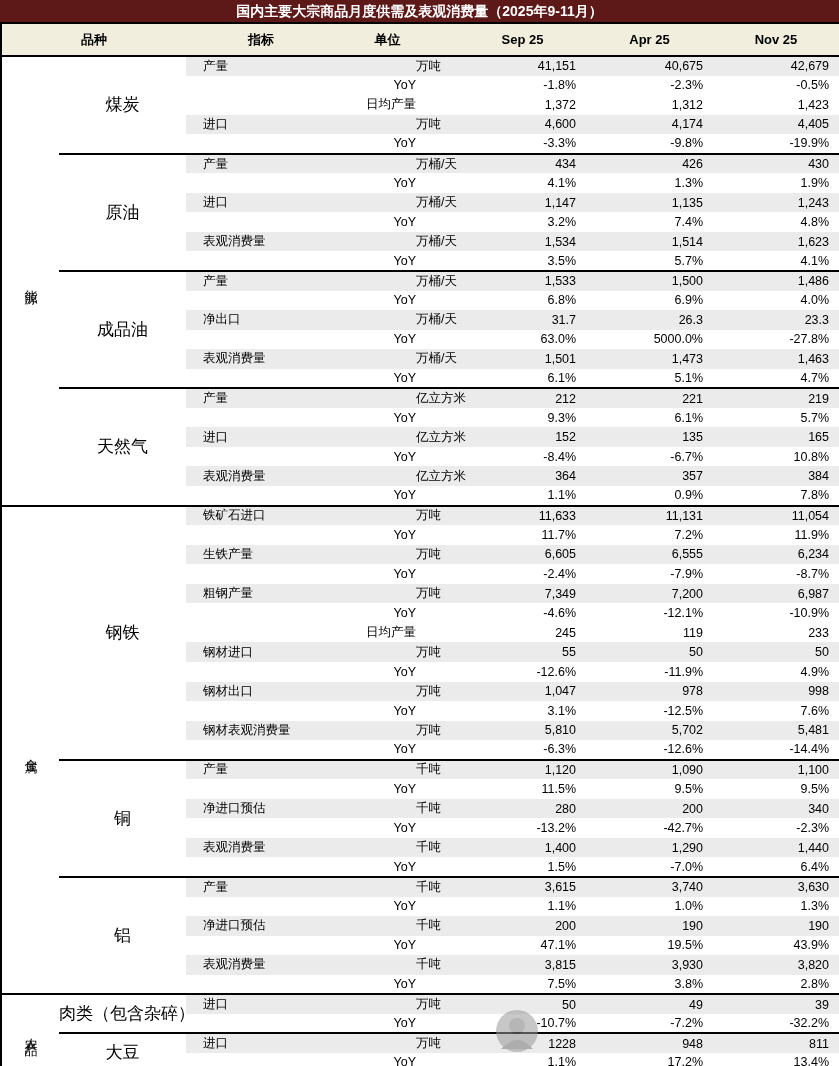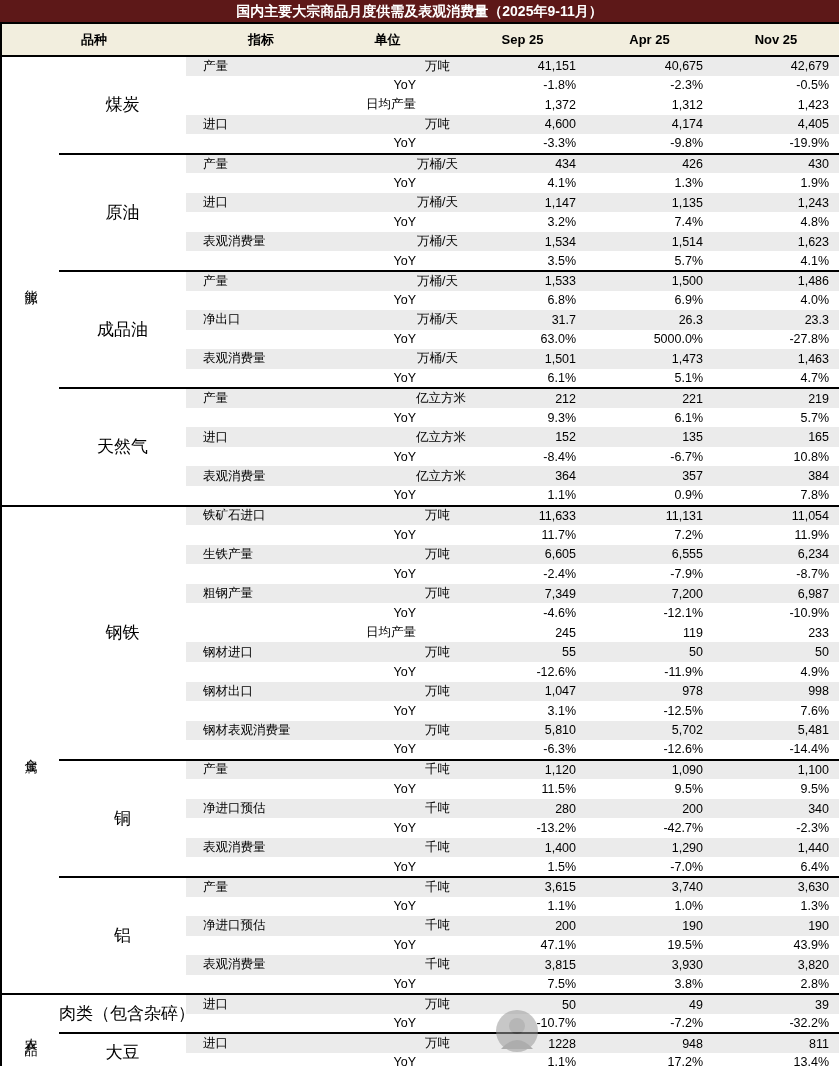--- a/index.html
+++ b/index.html
@@ -26,21 +26,21 @@
   thead th .nudge-u{position:relative;left:-50px;}
   tbody tr{height:19.55px;}
   tbody td{font-size:12.5px;color:#000;padding:0;vertical-align:middle;
     white-space:nowrap;}
   td.g{text-align:center;vertical-align:middle;}
   td.g .vert{writing-mode:vertical-lr;text-orientation:upright;
     letter-spacing:3px;font-size:13px;display:inline-block;}
   td.s{text-align:center;font-size:17px;}
   td.i{text-align:left;padding-left:17px;}
   td.i.sub{text-align:right;padding-left:0;}
-  td.u{text-align:center;overflow:visible;}
+  td.u{text-align:left;overflow:visible;}
   td.v{text-align:right;padding-right:10px;}
   tr.shaded td.x{background:var(--row-shade);}
   tr.sec td{border-top:2px solid var(--border);}
   tr.grpsec td{border-top:2px solid var(--border);}
   .watermark{position:absolute;left:495px;top:1009px;display:flex;
     align-items:center;gap:10px;opacity:.55;pointer-events:none;}
   .watermark .wm-text{font-size:27px;color:var(--wm);letter-spacing:2px;
     white-space:nowrap;}
   .watermark svg{display:block;}
 </style>

